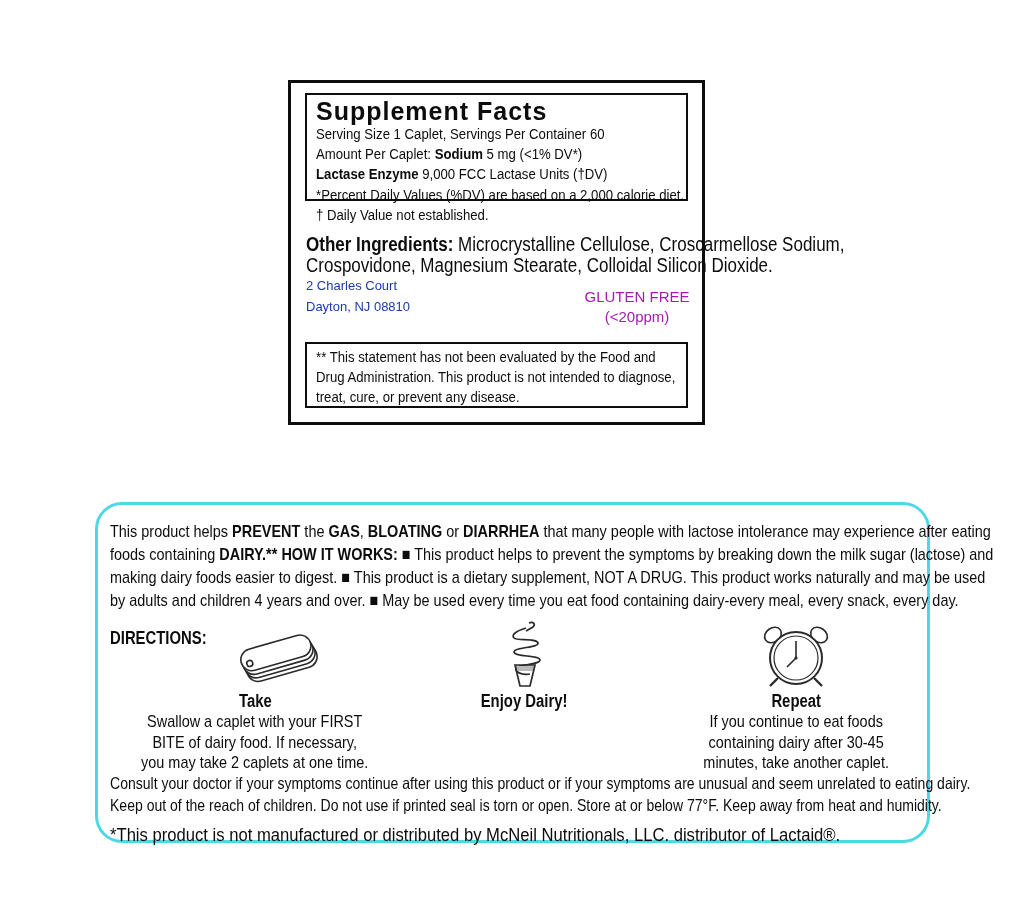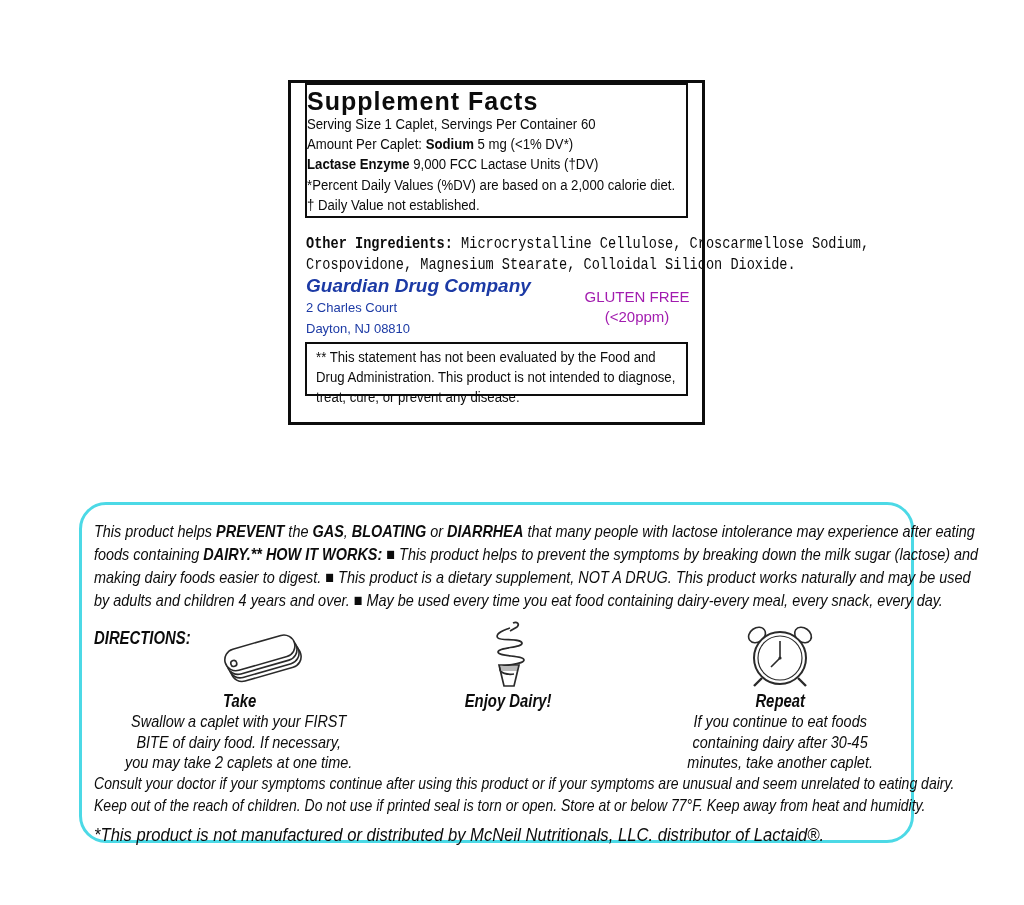--- a/index.html
+++ b/index.html
@@ -16,43 +16,42 @@
   .cond95 { transform:scaleX(0.95); transform-origin:0 0; white-space:nowrap; }
   .cond-c { transform:scaleX(0.85); transform-origin:50% 0; white-space:nowrap; }
   .b { font-weight:700; }
 
   
   .supp-panel {
     position:absolute; left:288px; top:80px; width:417px; height:345px;
     border:3px solid #0d0d0d; background:#fff;
   }
   .facts-box {
-    position:absolute; left:14px; top:0; width:383px; height:135px;
-    border:2.5px solid #0d0d0d; padding:3px 9px 3px 0;
+    position:absolute; left:14px; top:10px; width:383px; height:108px;
+    border:2.5px solid #0d0d0d; padding:3px 9px 3px 9px;
   }
   .facts-title { font-size:25px; line-height:26px; font-weight:700; letter-spacing:1px; white-space:nowrap; }
   .facts-line  { font-size:15.5px; line-height:20.2px; }
-  .other-ing   { position:absolute; left:15px; top:151px; font-size:16px; line-height:20.5px; width:383px;font-family:Liberation Mono, monospace; }
+  .other-ing   { position:absolute; left:15px; top:151px; font-size:20px; line-height:20.5px; width:383px; }
   .company     { position:absolute; left:15px; top:192px; color:#1c3aa5; }
   .company-name{ font-size:19px; line-height:22px; font-weight:700; font-style:italic; white-space:nowrap; }
   .company-addr{ font-size:13px; line-height:21px; white-space:nowrap; }
   .gluten      { position:absolute; left:276px; top:204px; width:140px; text-align:center;
                  font-size:15px; line-height:20px; color:#a21caf; }
   .disclaimer-box {
-    position:absolute; left:14px; top:259px; width:383px; height:54px;
+    position:absolute; left:14px; top:259px; width:383px; height:66px;
     border:2.5px solid #0d0d0d; padding:3px 9px;
   }
   .disc-line { font-size:15.5px; line-height:19.8px; }
 
   
   .info-panel {
-    position:absolute; left:79px; top:502px; width:835px; height:341px;
+    position:absolute; left:95px; top:502px; width:835px; height:341px;
     border:3px solid #4cd9e6; border-radius:27px; background:#fff;
     padding:15px 12px 0 12px;
-    font-style:italic;
   }
   .intro-line { font-size:17px; line-height:23px; }
   .dir-section { position:relative; margin-top:14px; height:146px; }
   .dir-label { position:absolute; left:0; top:2px; font-size:17.5px; font-weight:700; }
   .dir-row { display:flex; height:100%;gap:44px; }
   .dir-col { display:flex; flex-direction:column; align-items:center; }
   .col-1 { width:326px; }
   .col-2 { width:180px; }
   .col-3 { width:299px; }
   .col-3 .col-inner { transform:translateX(14px); }
@@ -83,21 +82,20 @@
   </div>
 
   <div class="other-ing">
     <div class="cond">
       <div><span class="b">Other Ingredients:</span><span> Microcrystalline Cellulose, Croscarmellose Sodium,</span></div>
       <div><span>Crospovidone, Magnesium Stearate, Colloidal Silicon Dioxide.</span></div>
     </div>
   </div>
 
   <div class="company">
-    <div class="company-name">Guardian Drug Company</div>
     <div class="company-addr">2 Charles Court</div>
     <div class="company-addr">Dayton, NJ 08810</div>
   </div>
 
   <div class="gluten">
     <div>GLUTEN FREE</div>
     <div>(&lt;20ppm)</div>
   </div>
 
   <div class="disclaimer-box">

